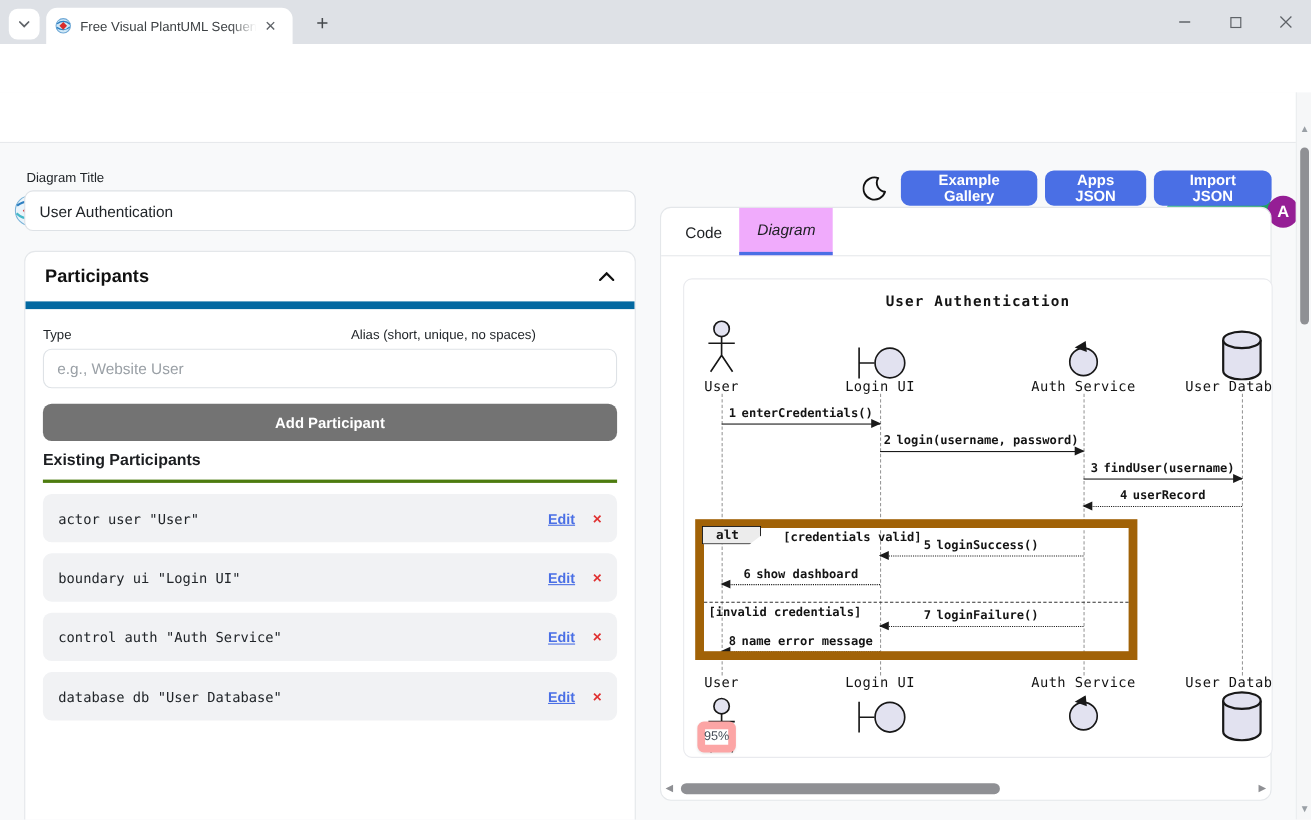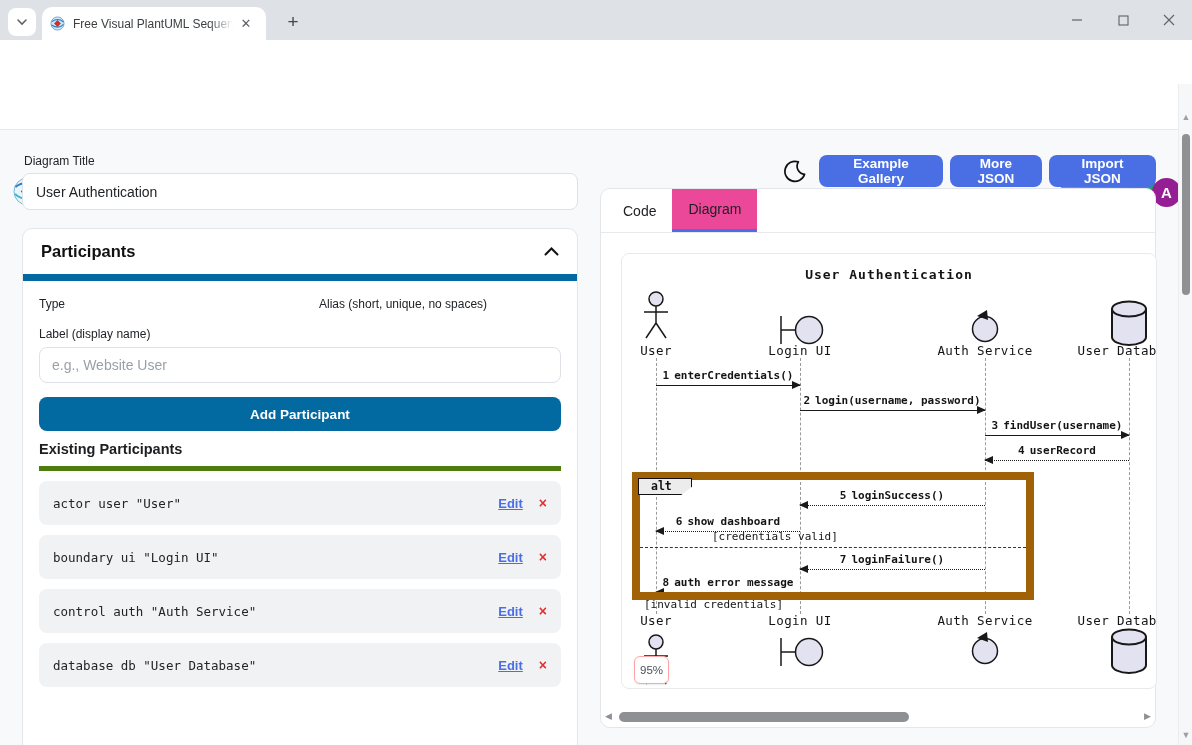--- a/index.html
+++ b/index.html
@@ -39,51 +39,51 @@
   .p-card { left:22px; top:228px; width:556px; height:560px; overflow:hidden; }
   .p-card-head { height:52px; display:flex; align-items:center; justify-content:space-between; padding:0 18px; border-bottom:7px solid #0369a1; }
   .p-card-head h2 { font-size:16.5px; color:#111; }
   .p-body { padding:16px; }
   .sec-h { font-size:14.5px; font-weight:bold; color:#1c1e21; }
   .row { display:flex; gap:14px;justify-content:space-between; }
   .fake-select { width:222px; height:36px; border:1px solid #ced4da; border-radius:8px; display:flex; align-items:center; justify-content:space-between; padding:0 12px; font-size:14px; color:#212529; background:#fff; }
   .mini-box { width:30px; height:36px; border:1px solid #dee2e6; border-radius:8px; background:#fff; }
   .txt { height:36px; border:1px solid #dee2e6; border-radius:8px; padding:0 12px; font-size:14px; color:#212529; font-family:inherit; background:#fff; }
   .txt::placeholder { color:#9aa0a6; }
-  .add-btn { margin-top:14px; width:100%; height:34px; background:#0369a1; border:none; border-radius:8px; color:#fff; font-weight:bold; font-size:13.5px; font-family:inherit; }
-  .ex-h { margin-top:10px; padding-bottom:9px; border-bottom:5px solid #4d7c0f; }
+  .add-btn { margin-top:14px; width:100%; height:34px; background:#737373; border:none; border-radius:8px; color:#fff; font-weight:bold; font-size:13.5px; font-family:inherit; }
+  .ex-h { margin-top:10px; padding-bottom:9px; border-bottom:3px solid #4d7c0f; }
   .p-item { margin-top:10px; height:44px; background:#f1f2f4; border-radius:8px; display:flex; align-items:center; justify-content:space-between; padding:0 14px; }
   .p-code { font-family:"DejaVu Sans Mono", monospace; font-size:12.5px; color:#212529; }
   .p-actions { display:flex; align-items:center; gap:16px; }
   .edit-link { color:#4a6fe5; font-weight:bold; font-size:13px; }
   .del-x { color:#e03131; font-weight:bold; font-size:14px; }
 
   
   .blue-btn { position:absolute; top:155px; height:32px; border:none; border-radius:8px; background:#4a6fe5; color:#fff; font-weight:bold; font-size:13.5px; font-family:inherit; padding:0 14px; }
   .d-card { left:600px; top:188px; width:556px; height:540px; }
   .tabbar { height:44px; border-bottom:1px solid #e7e9ec; display:flex; align-items:stretch; padding-left:6px; position:relative; }
   .tab-item { display:flex; align-items:center; padding:0 16px; font-size:14px; color:#1c1e21; }
-  .tab-item.active { background:#ec4899; border-bottom:3px solid #4a6fe5; }
+  .tab-item.active { background:#f0abfc; border-bottom:3px solid #4a6fe5;font-style:italic; }
   .import-vp { position:absolute; right:16px; top:7px; height:30px; border:none; border-radius:6px; background:#4a6fe5; color:#fff; font-weight:bold; font-size:13px; font-family:inherit; padding:0 14px; }
   .canvas { position:absolute; left:20px; top:64px; width:536px; height:436px; background:#fff; border:1px solid #e9eaee; border-radius:8px; overflow:hidden; font-family:"DejaVu Sans Mono", monospace; color:#141414; }
   .d-title { position:absolute; left:0; top:13px; width:100%; text-align:center; font-size:13px; font-weight:bold; letter-spacing:1px; }
   .lifeline { position:absolute; width:0; border-left:1px dashed #9a9a9a; top:104px; height:256px; }
   .p-label { position:absolute; transform:translateX(-50%); font-size:12.5px; letter-spacing:.4px; white-space:nowrap; }
   .m-label { position:absolute; transform:translateX(-50%); white-space:nowrap; font-size:11px; font-weight:600; }
   .m-label b { margin-right:5px; }
   .m-line { position:absolute; height:0; border-top:1.3px solid #1a1a1a; }
   .m-line.dot { border-top:1.3px dotted #1a1a1a; }
   .m-line::after { content:""; position:absolute; top:-5px; width:0; height:0; border-top:4.5px solid transparent; border-bottom:4.5px solid transparent; }
   .m-line.right::after { right:-1px; border-left:9px solid #1a1a1a; }
   .m-line.left::after  { left:-1px;  border-right:9px solid #1a1a1a; }
   .alt-box { position:absolute; left:10px; top:218px; width:402px; height:128px; border:8px solid #a16207; }
   .alt-tag { position:absolute; left:-2px; top:-2px; width:54px; height:17px; background:#ececec; border:1.5px solid #111; clip-path:polygon(0 0,100% 0,100% 52%,80% 100%,0 100%); font-size:11.5px; font-weight:bold; padding-left:12px; }
-  .guard { position:absolute; font-size:11px; font-weight:normal; white-space:nowrap;margin-top:48px; }
+  .guard { position:absolute; font-size:11px; font-weight:bold; white-space:nowrap; }
   .alt-div { position:absolute; left:0; top:67px; width:100%; border-top:1.6px dashed #333; }
-  .zoom-badge { position:absolute; left:12px; top:402px; width:35px; height:28px; background:#fff; border:1px solid #fca5a5; border-radius:6px; font-family:"Liberation Sans",sans-serif; font-size:11.5px; color:#49505a; display:flex; align-items:center; justify-content:center; box-shadow:0 1px 2px rgba(0,0,0,.08); }
+  .zoom-badge { position:absolute; left:12px; top:402px; width:35px; height:28px; background:#fff; border:7px solid #fca5a5; border-radius:6px; font-family:"Liberation Sans",sans-serif; font-size:11.5px; color:#49505a; display:flex; align-items:center; justify-content:center; box-shadow:0 1px 2px rgba(0,0,0,.08); }
   .hscroll-thumb { position:absolute; left:18px; top:523px; width:290px; height:10px; border-radius:5px; background:#8f9094; }
   .hscroll-arrow { position:absolute; top:522px; font-size:9px; color:#8f9094; }
   .vscroll { position:absolute; right:0; top:84px; width:14px; height:661px; background:#f6f7f8; border-left:1px solid #ebedef; }
   .vthumb { position:absolute; left:3px; top:50px; width:8px; height:161px; background:#8f9094; border-radius:4px; }
   .varrow { position:absolute; left:0; width:14px; text-align:center; font-size:9px; color:#9aa0a6; }
   svg { display:block; }
 </style>
 </head>
 <body>
 
@@ -205,21 +205,20 @@
     <h2>Participants</h2>
     <svg width="15" height="9" viewBox="0 0 15 9">
         <path d="M1.5 7.5L7.5 1.5l6 6" stroke="#111" stroke-width="2" fill="none" stroke-linecap="round"></path>
       </svg>
   </div>
   <div class="p-body">
     <div class="row" style="margin-bottom:6px">
       <div class="field-label" style="width:266px">Type</div>
       <div class="field-label" style="flex:1">Alias (short, unique, no spaces)</div>
     </div>
-    <div class="field-label" style="margin-top:16px; margin-bottom:6px">Label (display name)</div>
     <input class="txt" style="width: 100%;" placeholder="e.g., Website User">
     <button class="add-btn">Add Participant</button>
     <div class="sec-h ex-h">Existing Participants</div>
 
     <div class="p-item">
       <span class="p-code">actor user "User"</span>
       <span class="p-actions">
           <a class="edit-link" href="#">Edit</a>
           <span class="del-x">×</span>
         </span>
@@ -245,21 +244,21 @@
           <span class="del-x">×</span>
         </span>
     </div>
   </div>
 </div>
 
 <svg class="abs" style="left:784px; top:159px" width="23" height="24" viewBox="0 0 24 24">
   <path d="M15 2.5 A10.5 10.5 0 1 0 21.5 15.5 A8.5 8.5 0 0 1 15 2.5 Z" fill="none" stroke="#111" stroke-width="1.8" stroke-linejoin="round"></path>
 </svg>
 <button class="blue-btn" style="left:819px; width:124px">Example Gallery</button>
-<button class="blue-btn" style="left:950px; width:92px">More JSON</button>
+<button class="blue-btn" style="left:950px; width:92px">Apps JSON</button>
 <button class="blue-btn" style="left:1049px; width:107px">Import JSON</button>
 
 <div class="card d-card">
   <div class="tabbar">
     <div class="tab-item">Code</div>
     <div class="tab-item active">Diagram</div>
   </div>
 
   <div class="canvas">
     <div class="d-title">User Authentication</div>
@@ -305,21 +304,21 @@
 
     <div class="m-label" style="left:270px; top:235px"><b>5</b><span>loginSuccess()</span></div>
     <div class="m-line dot left" style="left:178px; top:251px; width:185px"></div>
 
     <div class="m-label" style="left:106px; top:261px"><b>6</b><span>show dashboard</span></div>
     <div class="m-line dot left" style="left:34px; top:277px; width:144px"></div>
 
     <div class="m-label" style="left:270px; top:299px"><b>7</b><span>loginFailure()</span></div>
     <div class="m-line dot left" style="left:178px; top:315px; width:185px"></div>
 
-    <div class="m-label" style="left:106px; top:322px"><b>8</b><span>auth error message</span></div>
+    <div class="m-label" style="left:106px; top:322px"><b>8</b><span>name error message</span></div>
     <div class="m-line dot left" style="left:34px; top:338px; width:144px"></div>
 
     <div class="alt-box">
       <div class="alt-tag">alt</div>
       <div class="guard" style="left:72px; top:2px">[credentials valid]</div>
       <div class="alt-div"></div>
       <div class="guard" style="left:4px; top:70px">[invalid credentials]</div>
     </div>
 
     <div class="p-label" style="left:34px;  top:359px">User</div>

